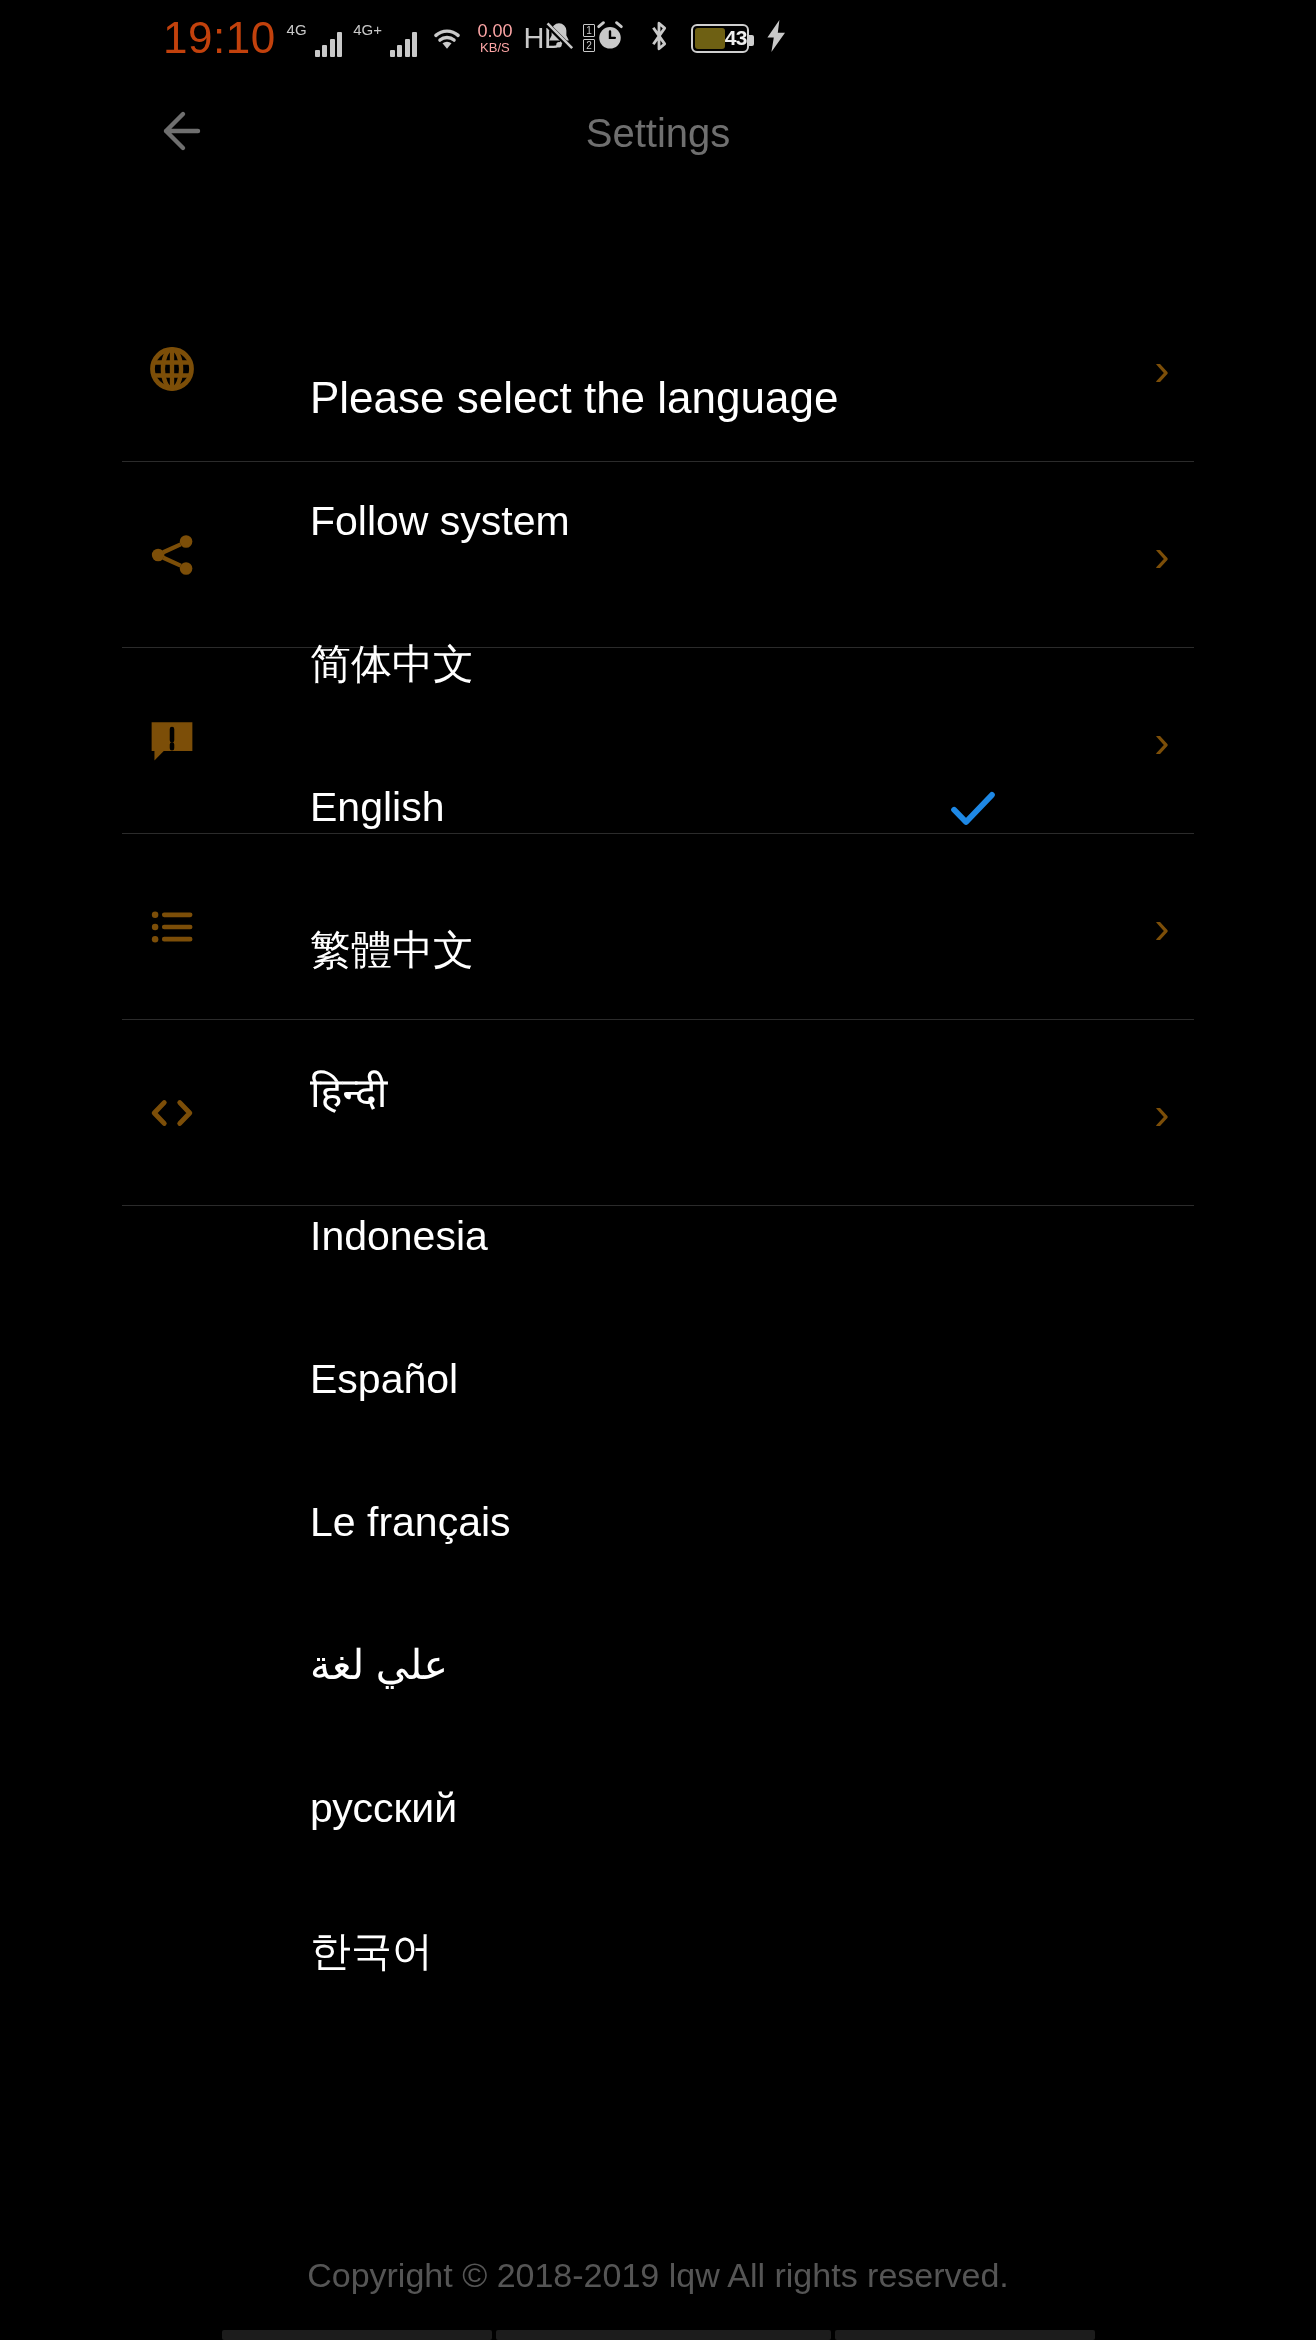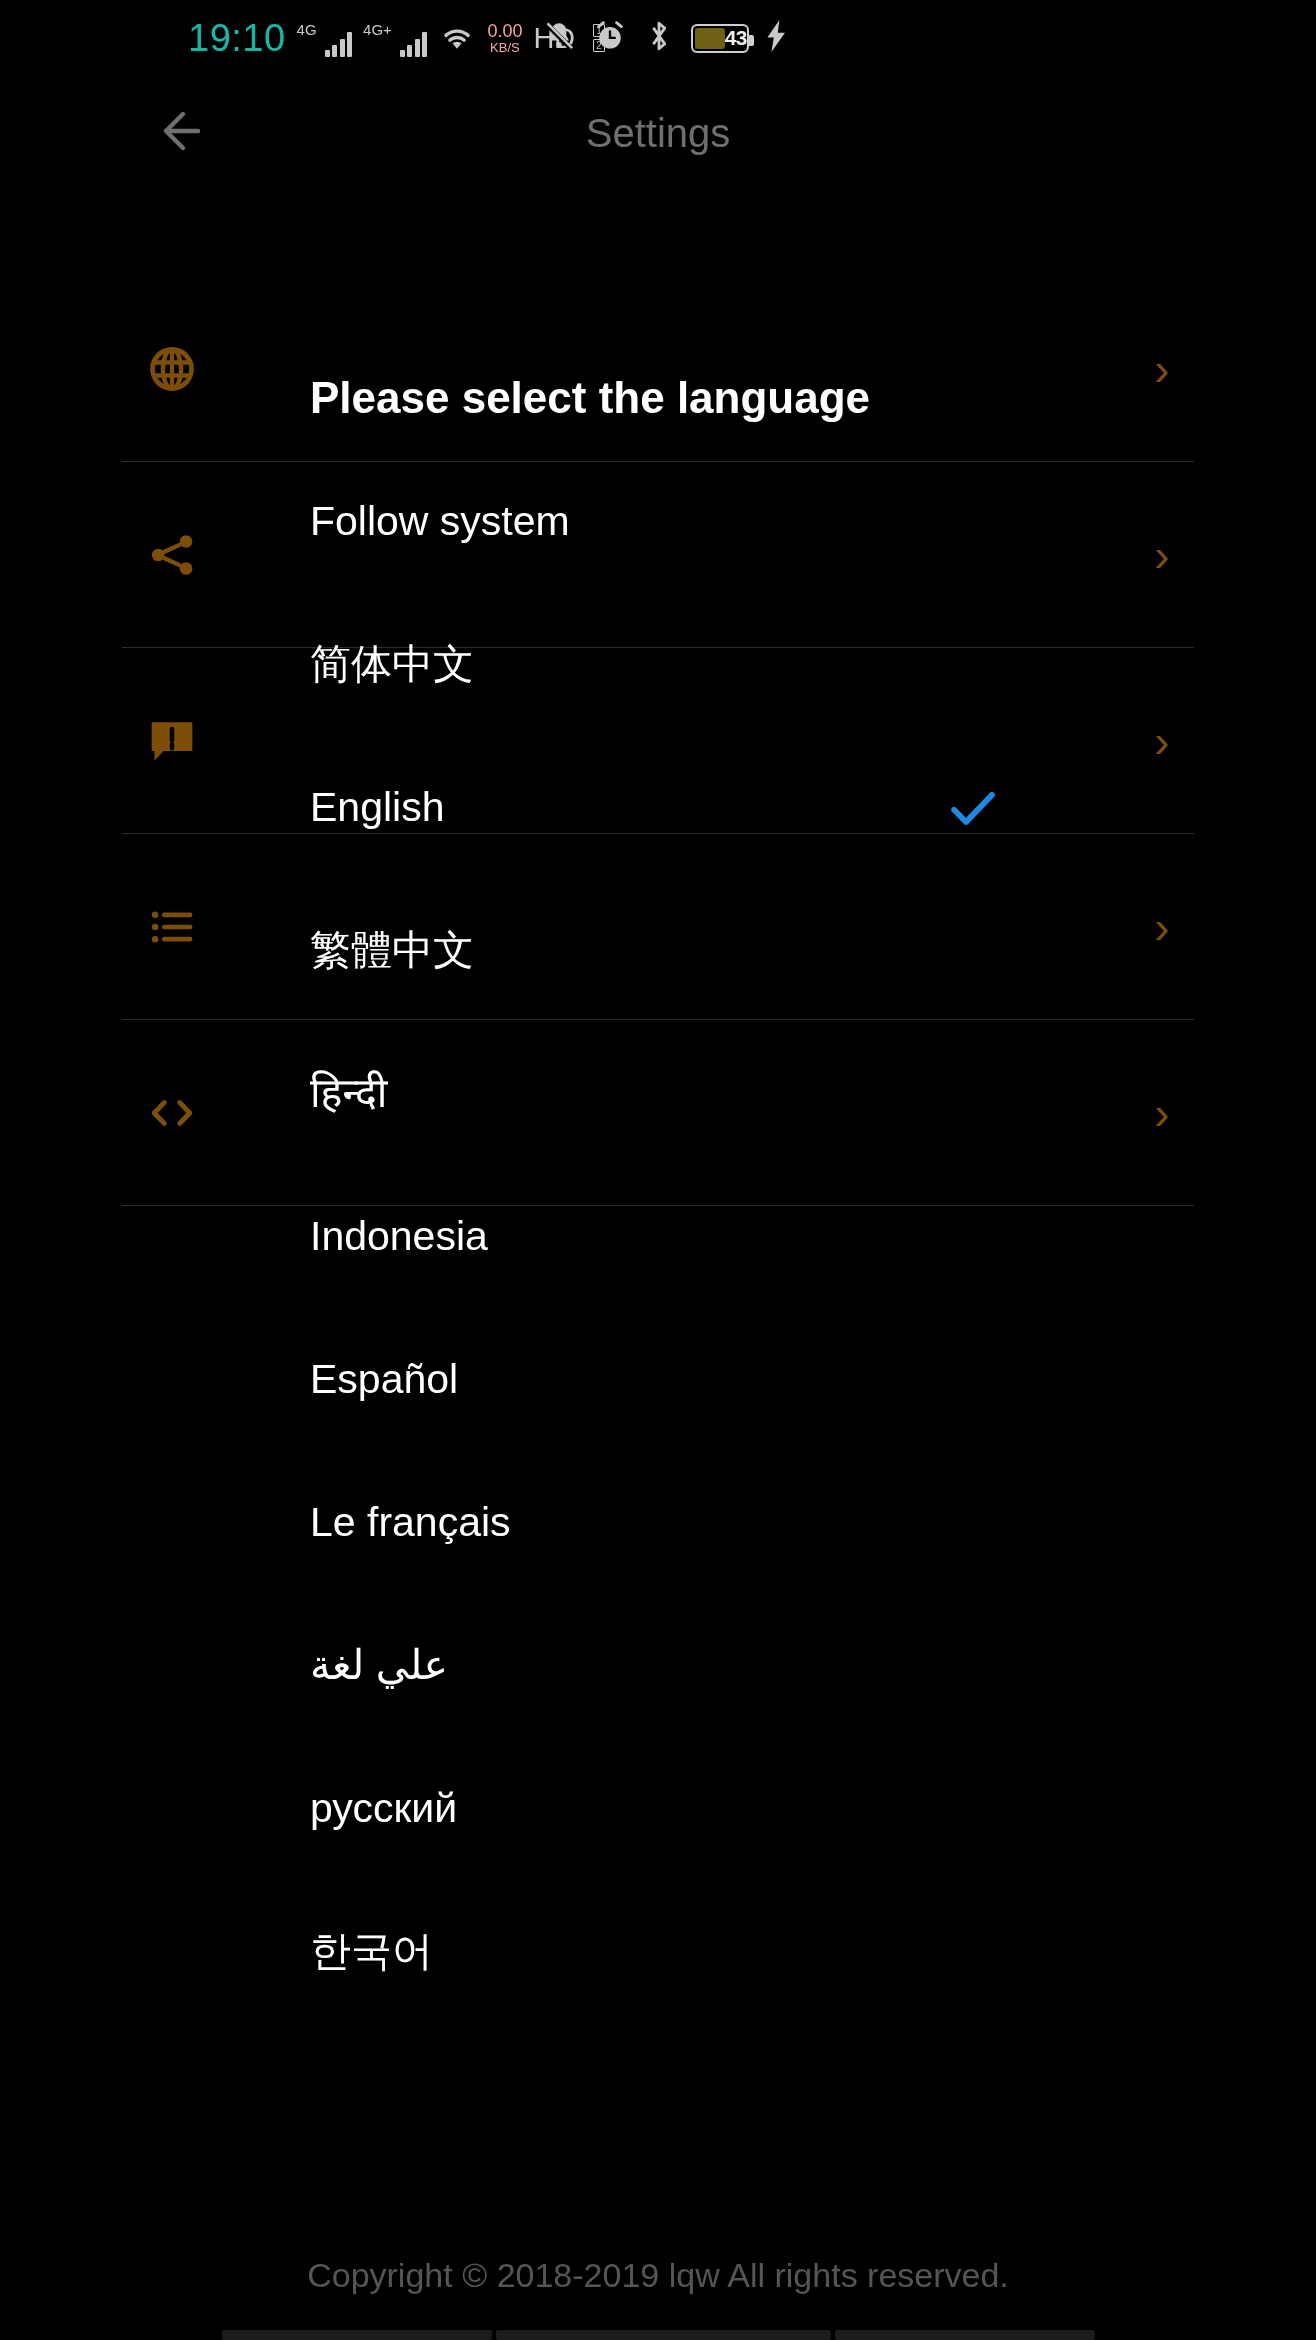--- a/index.html
+++ b/index.html
@@ -13,21 +13,21 @@
 
   
   .statusbar{
     position:absolute; left:0; top:0; width:1316px; height:76px;
     display:flex; align-items:center; color:#c8c8c8;
   }
   .sb-left{
     position:absolute; left:163px; top:0; height:76px;
     display:flex; align-items:center; gap:11px;
   }
-  .sb-time{ font-size:38px; letter-spacing:.5px; color:#14b8a6;margin-left:25px; }
+  .sb-time{ font-size:44px; letter-spacing:.5px; color:#c2410c; }
   .net-group{ display:flex; align-items:flex-end; gap:8px; height:38px; }
   .net-tag{ font-size:15px; line-height:1; color:#c9c9c9; align-self:flex-start; margin-top:3px;}
   .bars{ display:flex; align-items:flex-end; gap:2.5px; height:26px; }
   .bars i{ display:block; width:5px; background:#c9c9c9; border-radius:1px; }
   .bars i:nth-child(1){height:7px;} .bars i:nth-child(2){height:12px;}
   .bars i:nth-child(3){height:18px;} .bars i:nth-child(4){height:25px;}
   .speed{ display:flex; flex-direction:column; align-items:center; line-height:1.02; color:#fca5a5; }
   .speed .v{ font-size:18px; } .speed .u{ font-size:13px; }
   .hd{ display:flex; align-items:center; color:#c9c9c9;gap:18px; }
   .hd .t{ font-size:29px; letter-spacing:-.5px; }
@@ -79,21 +79,21 @@
     font-size:46px; color:#7c4e08; font-weight:300; line-height:1;
   }
 
   
   .dialog{
     position:absolute; left:0; top:330px; width:1316px; height:1810px;
     background:transparent;
   }
   .dlg-title{
     position:absolute; left:310px; top:43px;
-    font-size:44px; color:#ffffff; font-weight:700; white-space:nowrap;
+    font-size:44px; color:#ffffff; font-weight:400; white-space:nowrap;
   }
   .lang-list{ position:absolute; left:0; top:120px; width:1316px; height:1690px; overflow:hidden; }
   .lang-item{
     position:relative; height:143px; display:flex; align-items:center;
     padding-left:310px; padding-right:120px;text-align:right;
   }
   .lang-label{ font-size:41px; color:#ffffff; line-height:1; }
   .lang-label.rtl{ direction:rtl; }
   .check{
     position:absolute; right:316px; top:50%; transform:translateY(-50%);

